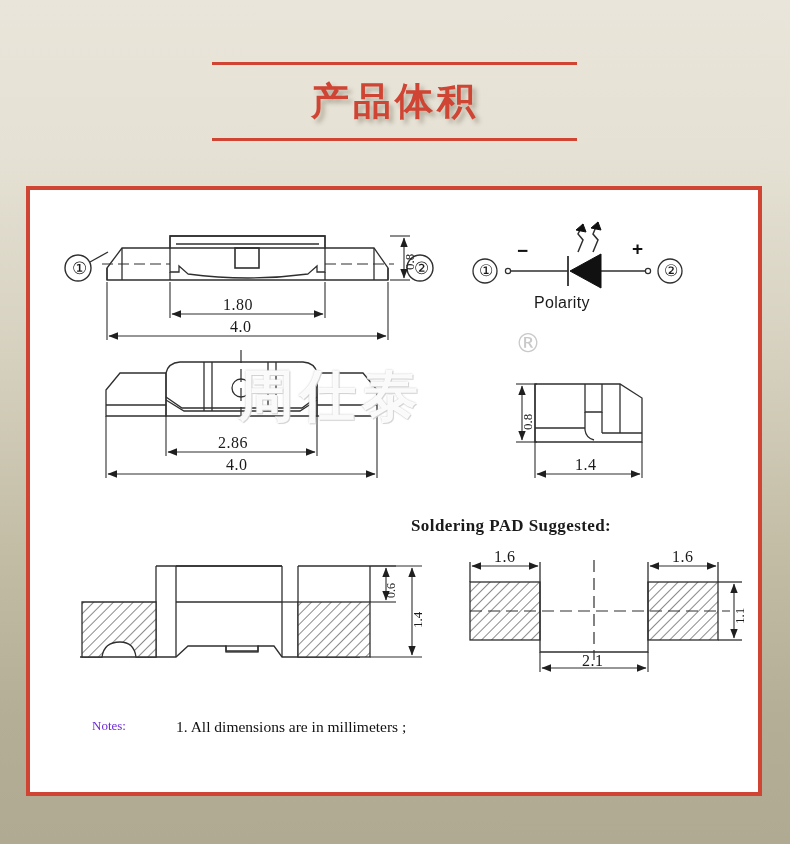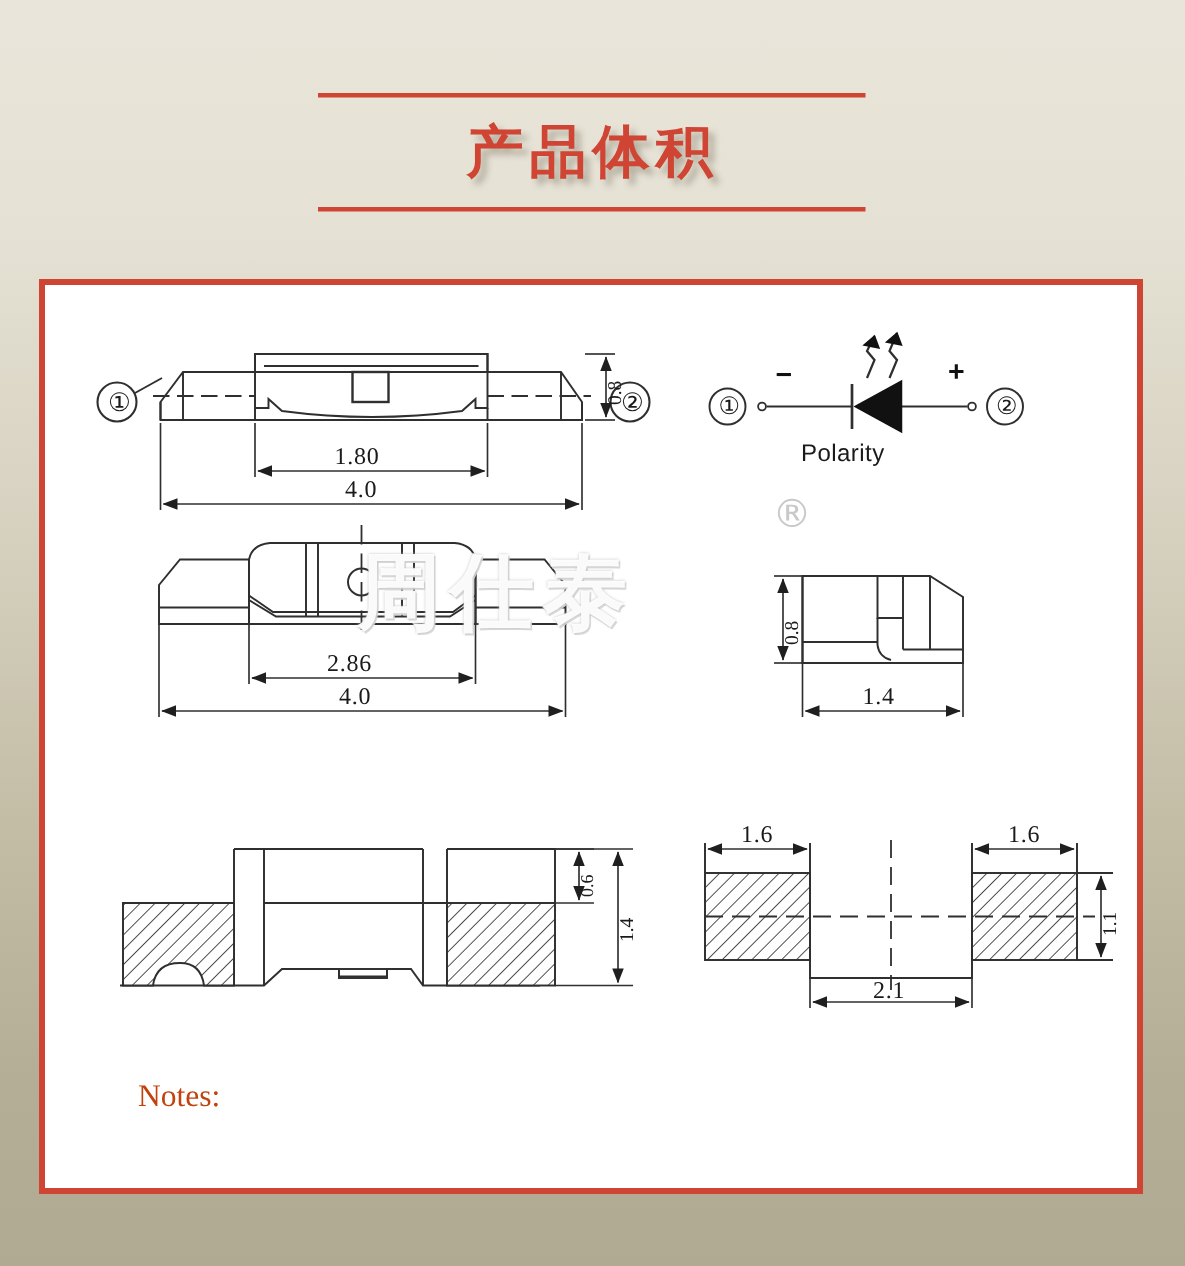--- a/index.html
+++ b/index.html
@@ -57,21 +57,21 @@
   .pad-title{
     position:absolute;font-family:"Liberation Serif",serif;
     font-weight:bold;font-size:17px;color:#1a1a1a;letter-spacing:.4px;
   }
   .polarity-lbl{
     position:absolute;font-family:"Liberation Sans",sans-serif;
     font-size:16px;color:#1a1a1a;letter-spacing:.3px;
   }
   .sign{position:absolute;font-family:"Liberation Sans",sans-serif;font-size:19px;color:#111;font-weight:bold;}
   .notes{position:absolute;font-size:15.5px;color:#111;}
-  .notes-label{position:absolute;font-size:21px;color:#c2410c;}
+  .notes-label{position:absolute;font-size:13px;color:#6d28d9;}
 </style>
 </head>
 <body>
 
 <div class="page">
 
   <div class="header">
     <div class="rule top"></div>
     <div class="title">产品体积</div>
     <div class="rule bottom"></div>
@@ -311,30 +311,32 @@
       <div class="sign" style="left:487px;top:50px;">−</div>
       <div class="sign" style="left:602px;top:48px;">+</div>
       <div class="polarity-lbl" style="left:504px;top:104px;">Polarity</div>
 
       <div class="lbl dim" style="left:188px;top:244px;text-align:center;">2.86</div>
       <div class="lbl dim" style="left:196px;top:266px;">4.0</div>
 
       <div class="lbl dim-v" style="left:490px;top:240px;">0.8</div>
       <div class="lbl dim" style="left:545px;top:266px;">1.4</div>
 
+      <div class="pad-title" style="left:381px;top:326px;">Soldering PAD Suggested:</div>
 
       <div class="lbl dim-v" style="left:354px;top:408px;font-size:12px;">0.6</div>
       <div class="lbl dim-v" style="left:380px;top:438px;">1.4</div>
 
       <div class="lbl dim" style="left:464px;top:358px;">1.6</div>
       <div class="lbl dim" style="left:642px;top:358px;">1.6</div>
       <div class="lbl dim" style="left:552px;top:462px;">2.1</div>
       <div class="lbl dim-v" style="left:702px;top:434px;">1.1</div>
 
       <div class="notes-label" style="left:62px;top:528px;">Notes:</div>
+      <div class="notes" style="left:146px;top:528px;">1. All dimensions are in millimeters ;</div>
 
     </div>
   </div>
 
   <div class="watermark">
     <div class="wm-text">周仕泰</div>
     <div class="wm-reg">®</div>
   </div>
 
 </div>

